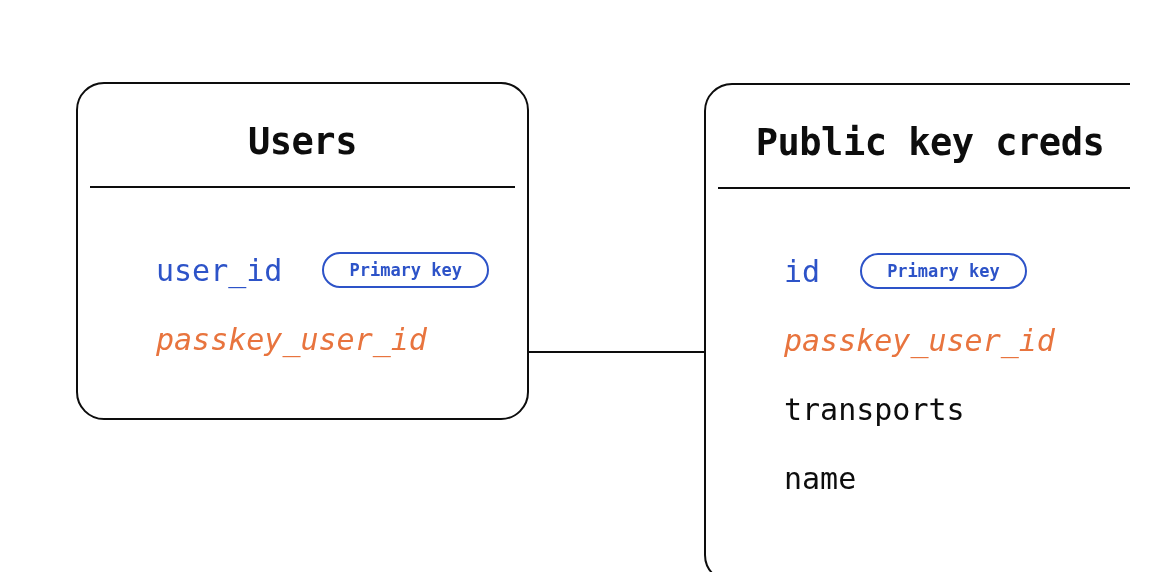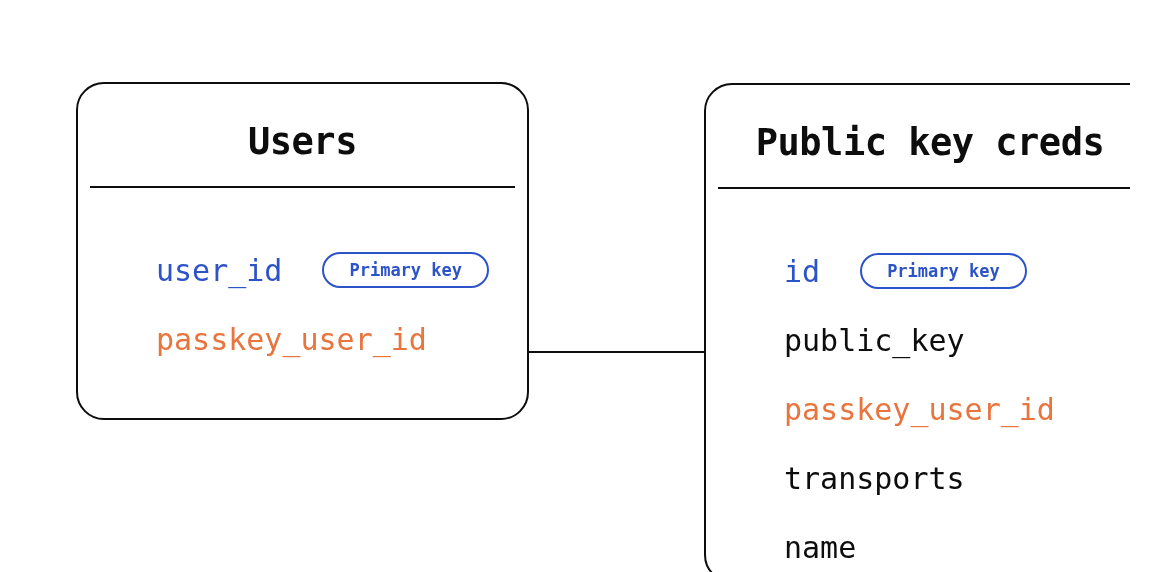--- a/index.html
+++ b/index.html
@@ -44,21 +44,21 @@
   .table-fields { padding: 31px 0 0 42px; }
   .field-row {
     height: 57px;
     display: flex;
     align-items: flex-end;
     font-size: 30px;
     color: var(--color-text, #0d0d0d);
     white-space: nowrap;
   }
   .field-row.pk { color: var(--color-primary-key, #2d53c8); }
-  .field-row.fk { color: var(--color-linked-field, #e8743e); }
+  .field-row.fk { color: var(--color-linked-field, #e8743e); font-style: italic; }
   .badge {
     margin-left: 28px;
     display: inline-flex;
     align-items: center;
     justify-content: center;
     height: 36px;
     padding: 0 25px;
     border: 2px solid var(--color-primary-key, #2d53c8);
     border-radius: 20px;
     color: var(--color-primary-key, #2d53c8);
@@ -99,23 +99,20 @@
 
   <section class="table-box" id="creds-box">
     <header class="table-header">
       <h2 class="table-title">Public key creds</h2>
     </header>
     <div class="table-fields">
       <div class="field-row pk">
         <span class="field-name">id</span>
         <span class="badge">Primary key</span>
       </div>
-      <div class="field-row">
-        <span class="field-name">public_key</span>
-      </div>
       <div class="field-row fk">
         <span class="field-name">passkey_user_id</span>
       </div>
       <div class="field-row">
         <span class="field-name">transports</span>
       </div>
       <div class="field-row">
         <span class="field-name">name</span>
       </div>
     </div>

